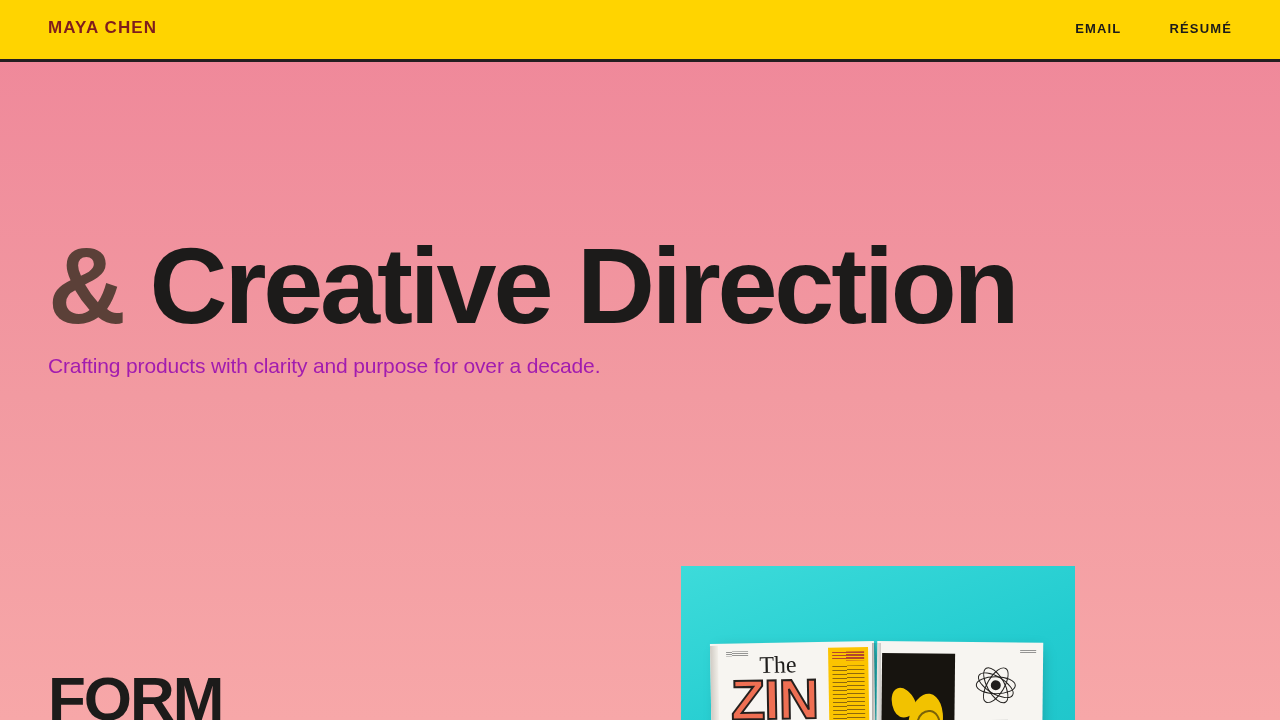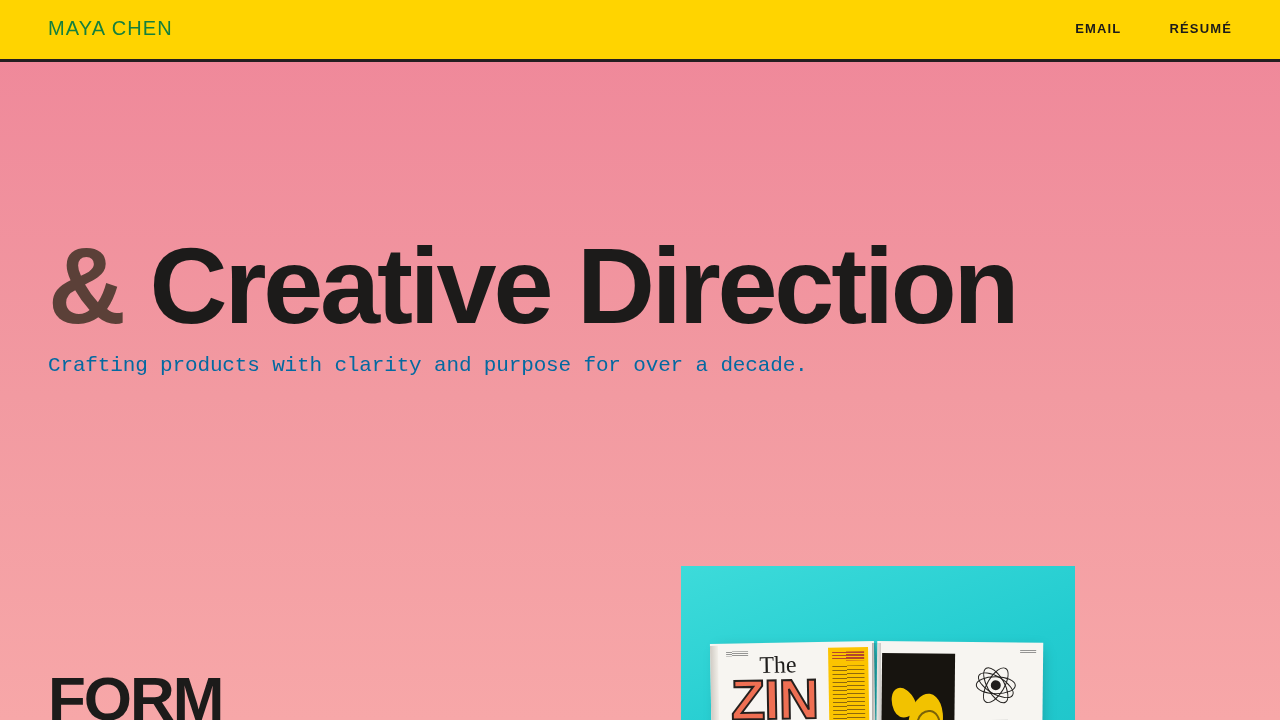--- a/index.html
+++ b/index.html
@@ -15,22 +15,22 @@
     position:absolute; top:0; left:0;
     width:1280px; height:62px;
     background:#ffd400;
     border-bottom:3px solid #231f20;
     display:flex; align-items:center;
     justify-content:space-between;
     padding:0 48px 3px 48px;
     z-index:30;
   }
   #brand {
-    font-size:20px; font-weight:normal;
-    letter-spacing:1.1px; color:#15803d;
+    font-size:17px; font-weight:bold;
+    letter-spacing:1.1px; color:#7f1d1d;
     white-space:nowrap;
   }
   #main-nav { display:flex; align-items:center; gap:48px; }
   .nav-link {
     font-size:13px; font-weight:bold;
     letter-spacing:1.15px; color:#1c1b1a;
     text-decoration:none; white-space:nowrap; cursor:pointer;
   }
 
   
@@ -38,23 +38,22 @@
   #headline {
     position:absolute; left:48px; top:68px;
     font-size:108px; line-height:0.96;
     font-weight:bold; letter-spacing:-3.2px;
     color:#1c1b1a; white-space:nowrap;
   }
   #headline .amp { color:#5b4038; }
   #subtitle {
     position:absolute; left:48px; top:288px;
     font-size:21px; line-height:1.52;
-    color:#0369a1; letter-spacing:-0.15px;
+    color:#a21caf; letter-spacing:-0.15px;
     white-space:nowrap;
-    font-family:Liberation Mono, monospace;
   }
 
   
   #section-title {
     position:absolute; left:48px; top:668px;
     font-size:62px; font-weight:bold;
     letter-spacing:-2px; color:#1c1b1a;
     line-height:1; z-index:12;
   }
 

